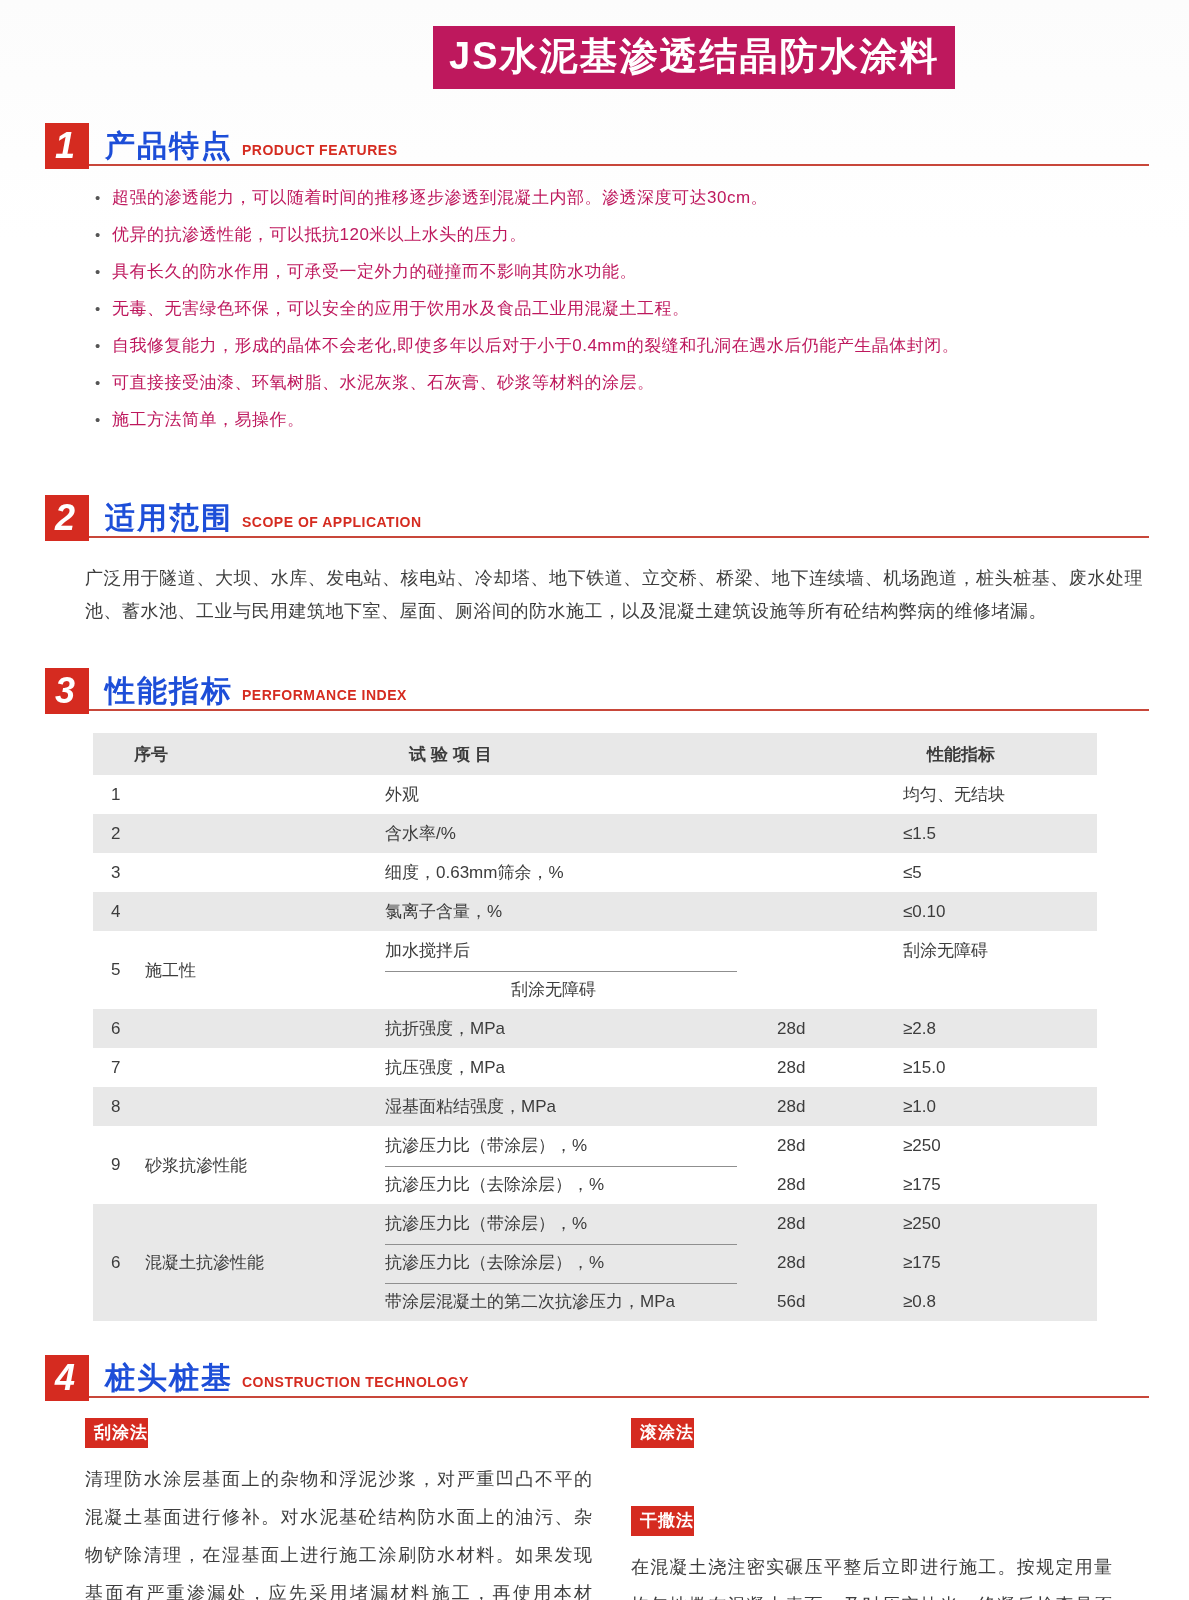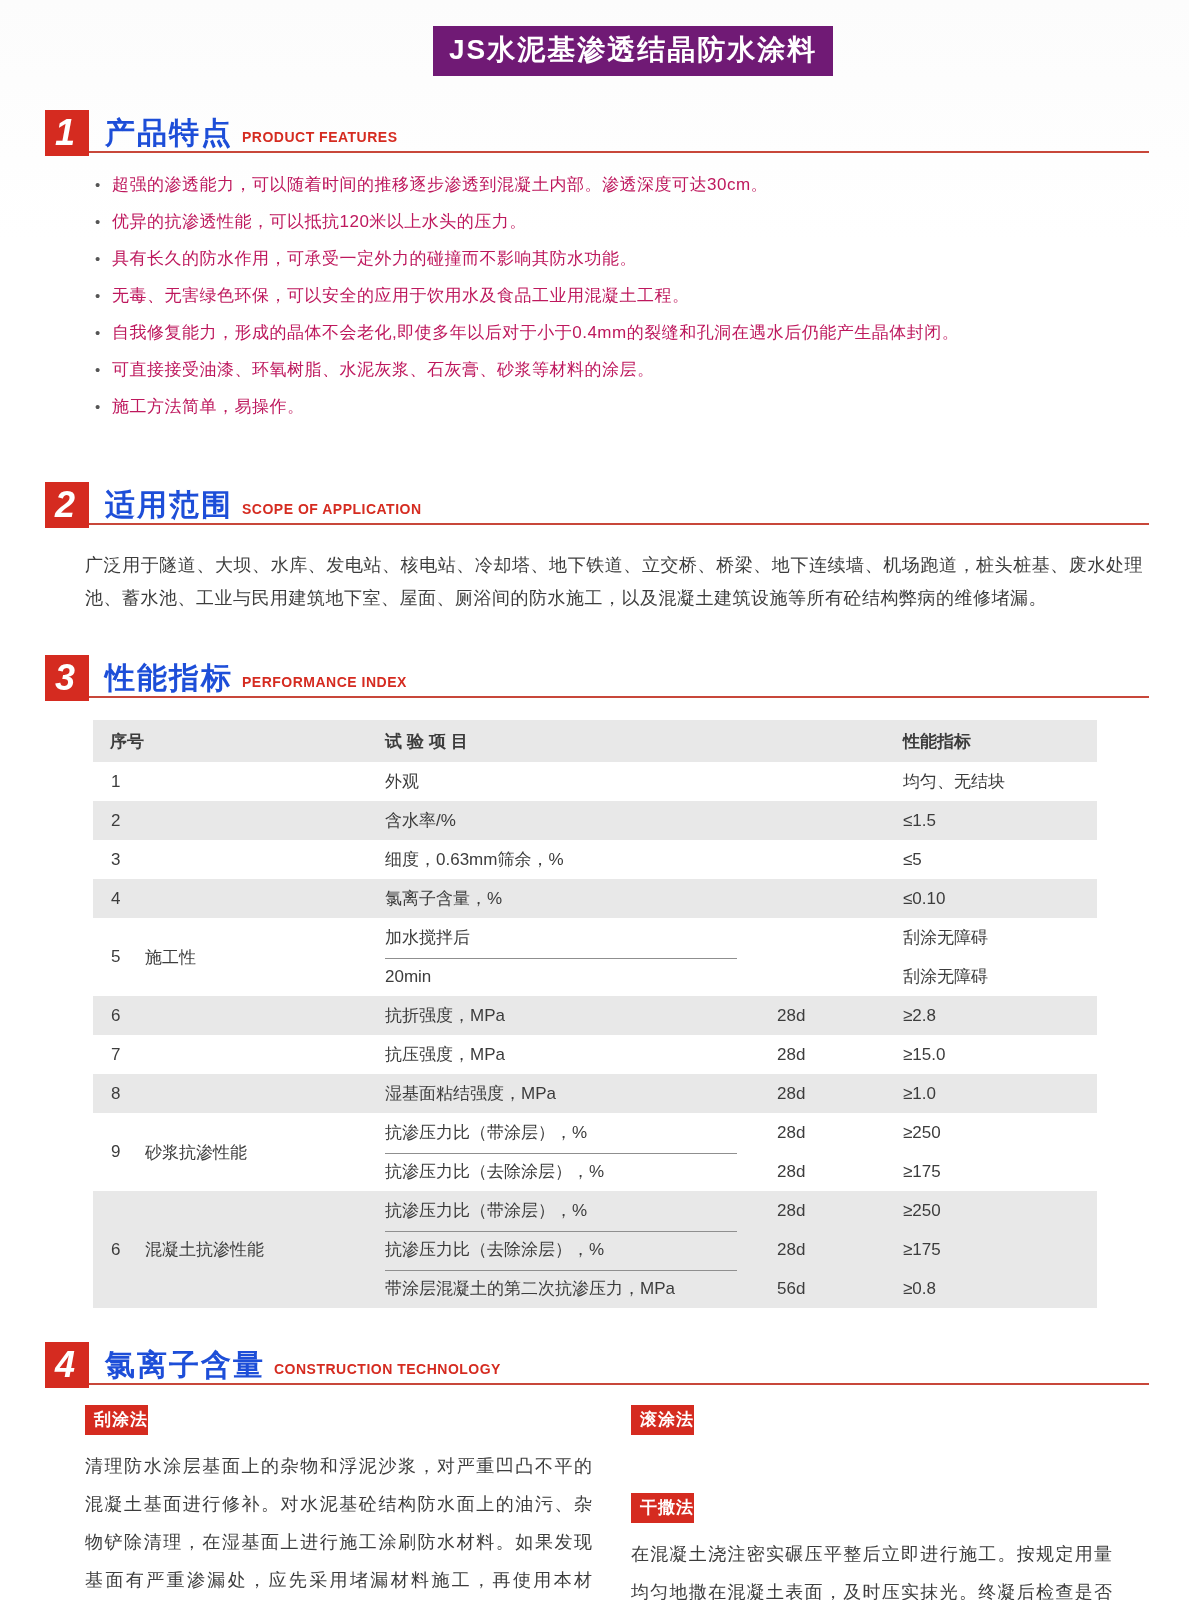--- a/index.html
+++ b/index.html
@@ -9,23 +9,23 @@
     height: 1600px;
     font-family: "Liberation Sans", "DejaVu Sans", sans-serif;
     color: #3c3c3c;
     overflow: hidden;
     background: linear-gradient(180deg, #fcfcfc 0%, #ffffff 240px);
   }
   
   .title-bar {
     width: fit-content;
     margin: 26px 0 0 433px;
-    background: #701a75;
+    background: #be185d;
     color: #ffffff;
-    font-size: 28px;
+    font-size: 38px;
     font-weight: bold;
     letter-spacing: 2px;
     padding: 5px 16px 7px 16px;
   }
   
   .section { margin: 0 40px 0 45px; }
   .sec-header {
     display: flex;
     align-items: flex-end;
     border-bottom: 2px solid #c8473a;
@@ -101,21 +101,21 @@
     font-size: 17px;
     color: #3c3c3c;
   }
   .t-header {
     display: flex;
     background: #e8e8e8;
     font-weight: bold;
     align-items: center;
     height: 42px;
   }
-  .h-no { flex: 0 0 292px; padding-left: 17px; }
+  .h-no { flex: 0 0 292px; padding-left: 17px; margin-left: 24px; }
   .h-item { flex: 0 0 392px; letter-spacing: 5px; }
   .h-age { flex: 0 0 108px; }
   .h-index { flex: 1; padding-left: 18px; }
   .t-row { display: flex; }
   .t-row.shaded { background: #e8e8e8; }
   .c-no { flex: 0 0 52px; display: flex; align-items: center; padding-left: 18px; }
   .c-cat { flex: 0 0 240px; display: flex; align-items: center; }
   .c-items { flex: 1; display: flex; flex-direction: column; justify-content: center; }
   .t-item { display: flex; align-items: center; min-height: 39px; }
   .t-item .i-name { flex: 0 0 392px; position: relative; padding-right: 36px; }
@@ -248,21 +248,20 @@
         <div class="t-row">
           <div class="c-no">5</div>
           <div class="c-cat">施工性</div>
           <div class="c-items">
             <div class="t-item with-divider">
               <div class="i-name">加水搅拌后</div>
               <div class="i-age"></div>
               <div class="i-value">刮涂无障碍</div>
             </div>
             <div class="t-item">
-              <div class="i-name">20min</div>
               <div class="i-age"></div>
               <div class="i-value">刮涂无障碍</div>
             </div>
           </div>
         </div>
         <div class="t-row shaded">
           <div class="c-no">6</div>
           <div class="c-cat"></div>
           <div class="c-items">
             <div class="t-item">
@@ -331,21 +330,21 @@
             </div>
           </div>
         </div>
       </div>
   </div>
 </div>
 
 <div class="section">
   <div class="sec-header">
     <div class="sec-num">4</div>
-    <div class="sec-title">氯离子含量</div>
+    <div class="sec-title">桩头桩基</div>
     <div class="sec-sub">CONSTRUCTION TECHNOLOGY</div>
   </div>
   <div class="construction">
     <div class="con-left">
       <span class="method-label">刮涂法</span>
       <div class="method-para">清理防水涂层基面上的杂物和浮泥沙浆，对严重凹凸不平的混凝土基面进行修补。对水泥基砼结构防水面上的油污、杂物铲除清理，在湿基面上进行施工涂刷防水材料。如果发现基面有严重渗漏处，应先采用堵漏材料施工，再使用本材料，才能确保工程质量。水灰比为0.3-0.4:1，用量在1.4-1.7kg/m2，厚度为1.0mm(±0.05mm)为标准。</div>
     </div>
     <div class="con-right">
       <div class="roller-block">
         <span class="method-label">滚涂法</span>

